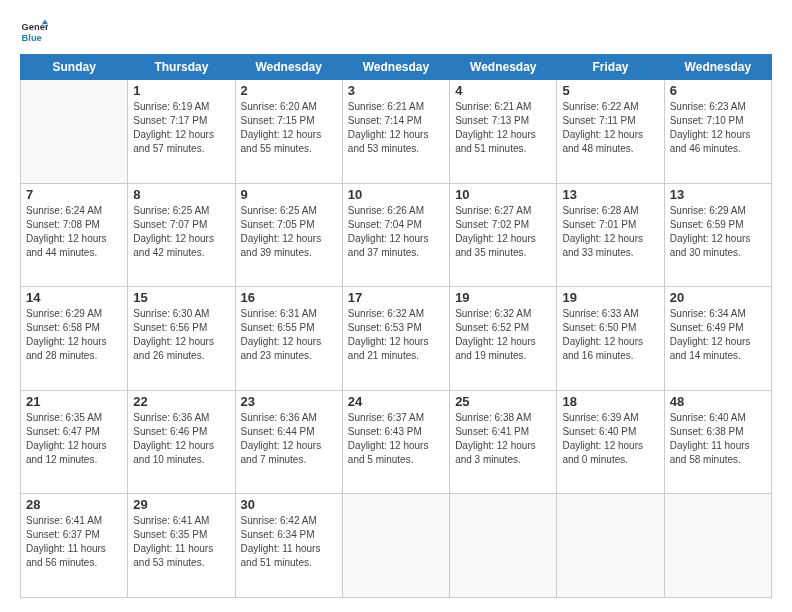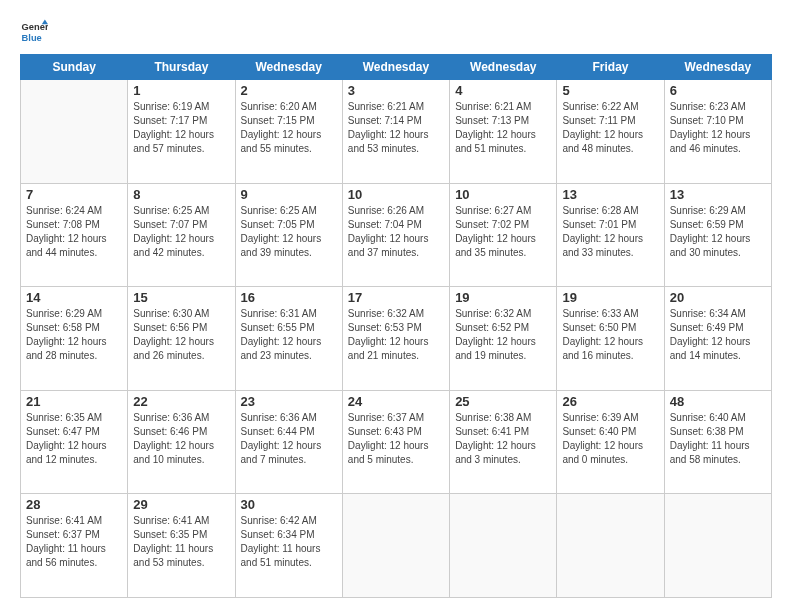--- a/index.html
+++ b/index.html
@@ -237,21 +237,21 @@
           </td>
           <td>
             <div class="day-num">24</div>
             <div class="day-info">Sunrise: 6:37 AM<br>Sunset: 6:43 PM<br>Daylight: 12 hours and 5 minutes.</div>
           </td>
           <td>
             <div class="day-num">25</div>
             <div class="day-info">Sunrise: 6:38 AM<br>Sunset: 6:41 PM<br>Daylight: 12 hours and 3 minutes.</div>
           </td>
           <td>
-            <div class="day-num">26</div>
+            <div class="day-num">18</div>
             <div class="day-info">Sunrise: 6:39 AM<br>Sunset: 6:40 PM<br>Daylight: 12 hours and 0 minutes.</div>
           </td>
           <td>
             <div class="day-num">48</div>
             <div class="day-info">Sunrise: 6:40 AM<br>Sunset: 6:38 PM<br>Daylight: 11 hours and 58 minutes.</div>
           </td>
         </tr>
         <tr>
           <td>
             <div class="day-num">28</div>

